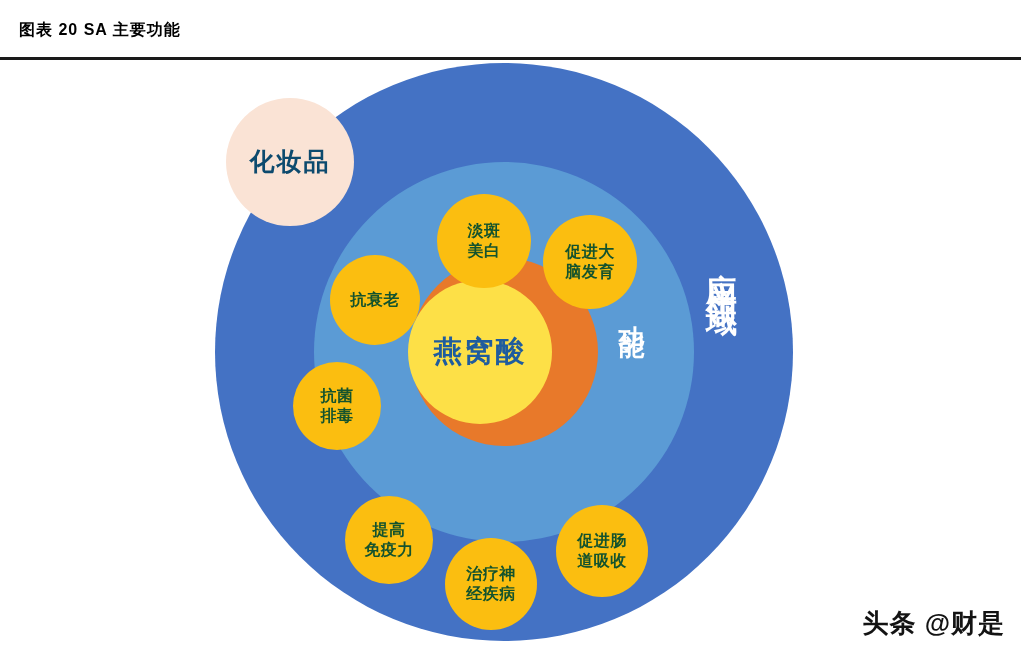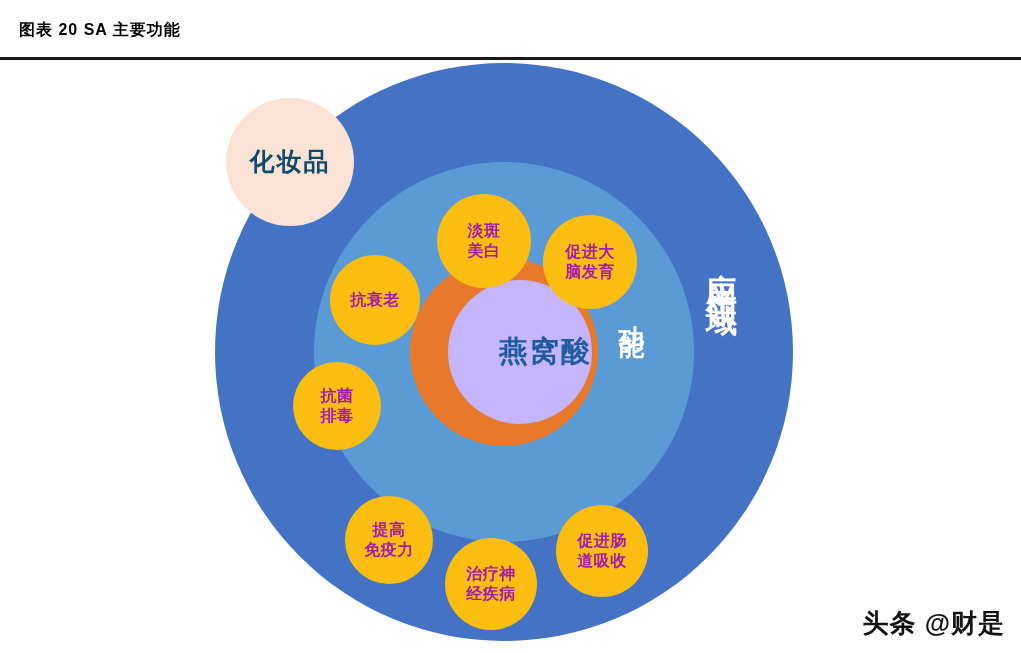--- a/index.html
+++ b/index.html
@@ -87,26 +87,25 @@
   
   .ring-orange {
     left: 410px;
     top: 196px;
     width: 188px;
     height: 188px;
     background: #E8792A;
   }
   
   .core {
-    left: 448px;
+    left: 408px;
     top: 218px;
     width: 144px;
     height: 144px;
-    background: #c4b5fd;
-    justify-content: flex-end;
+    background: #fde047;
   }
   .core-label {
     font-family: "Liberation Serif", "DejaVu Serif", serif;
     font-size: 29px;
     font-weight: bold;
     color: #1F5C9E;
     letter-spacing: 2px;
     line-height: 1.15;
   }
 
@@ -131,21 +130,21 @@
     left: 700px;
     top: 186px;
     font-size: 31px;
     letter-spacing: 11px;
     color: #ffffff;
   }
 
   
   .bubble {
     background: #FBBE10;
-    color: #a21caf;
+    color: #14532d;
     font-family: "Liberation Serif", "DejaVu Serif", serif;
     font-weight: bold;
     font-size: 16px;
     line-height: 1.22;
     letter-spacing: 0.5px;
   }
   .b-kangshuailao   { left: 330px; top: 193px; width: 90px;  height: 90px;  font-size: 16px; }
   .b-danban         { left: 437px; top: 132px; width: 94px;  height: 94px;  }
   .b-cujindanao     { left: 543px; top: 153px; width: 94px;  height: 94px;  }
   .b-kangjun        { left: 293px; top: 300px; width: 88px;  height: 88px;  }

